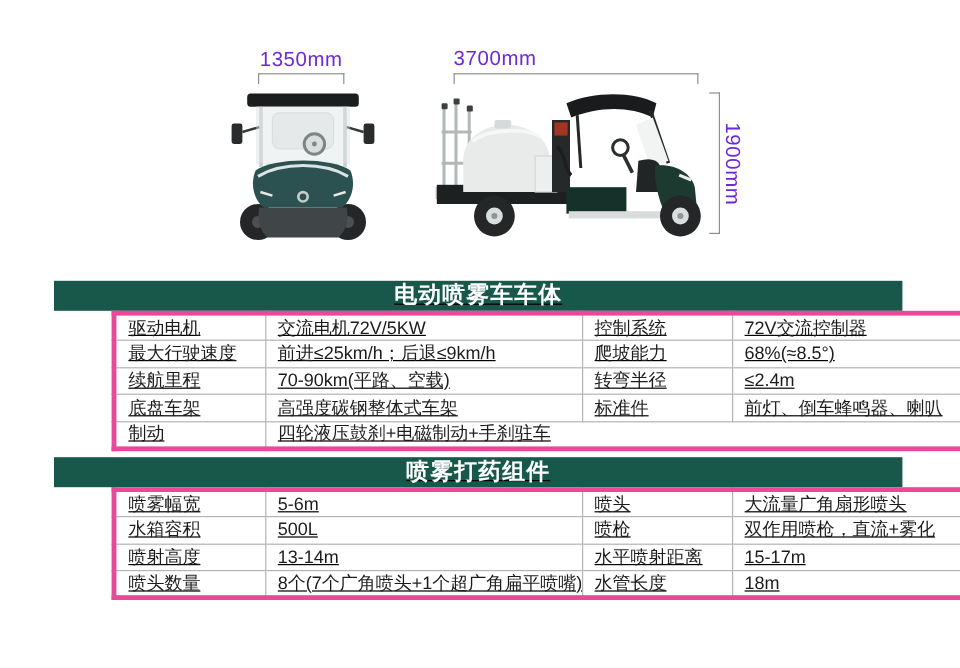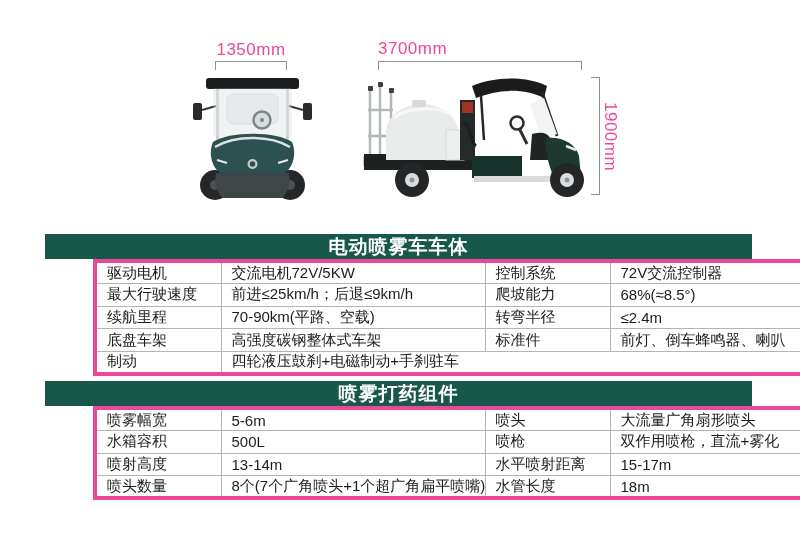--- a/index.html
+++ b/index.html
@@ -15,39 +15,39 @@
   html,body{background:#ffffff;}
   body{font-family:"Liberation Sans","DejaVu Sans",sans-serif;}
   .page{position:relative;width:800px;height:557px;background:#ffffff;overflow:hidden;}
 
   
   .figures{position:absolute;left:0;top:0;width:800px;height:225px;}
   .veh-svg{position:absolute;display:block;}
   .svg-front{left:185px;top:72px;width:135px;height:136px;}
   .svg-side{left:360px;top:76px;width:232px;height:128px;}
 
-  .dim-label{position:absolute;font-size:17px;color:#ec4899;letter-spacing:0.5px;white-space:nowrap;}
+  .dim-label{position:absolute;font-size:17px;color:#6d28d9;letter-spacing:0.5px;white-space:nowrap;}
   .dim-front-label{left:215px;top:40px;width:72px;text-align:center;}
   .dim-side-label{left:378px;top:39px;width:204px;}
   .dim-height-label{left:599px;top:94px;height:86px;width:22px;
     writing-mode:vertical-rl;text-align:center;line-height:22px;}
 
   .h-bracket{position:absolute;height:9px;
     border-top:1px solid var(--dim-line);
     border-left:1px solid var(--dim-line);
     border-right:1px solid var(--dim-line);}
   .bracket-front{left:215px;top:61px;width:72px;}
   .bracket-side{left:378px;top:61px;width:204px;}
   .v-bracket{position:absolute;left:591px;top:77px;width:9px;height:118px;
     border-right:1px solid var(--dim-line);
     border-top:1px solid var(--dim-line);
     border-bottom:1px solid var(--dim-line);}
 
   
-  .spec-block{position:absolute;left:45px;width:707px;}
+  .spec-block{position:absolute;left:45px;width:707px;text-decoration:underline;}
   .spec-block.t1{top:234px;}
   .spec-block.t2{top:381px;}
   .spec-header{height:25px;background:var(--header-bg);color:var(--header-text);
     font-size:19px;font-weight:bold;text-align:center;line-height:25px;letter-spacing:1px;}
   table.spec{width:707px;border-collapse:collapse;table-layout:fixed;
     border:4px solid #ec4899;margin-left:48px;}
   table.spec col.c1{width:126px;}
   table.spec col.c2{width:264px;}
   table.spec col.c3{width:125px;}
   table.spec col.c4{width:192px;}

